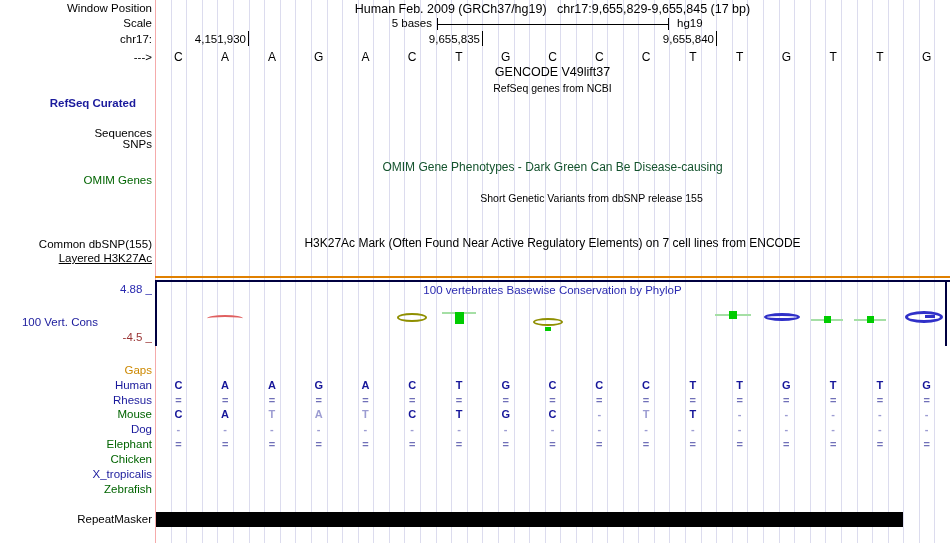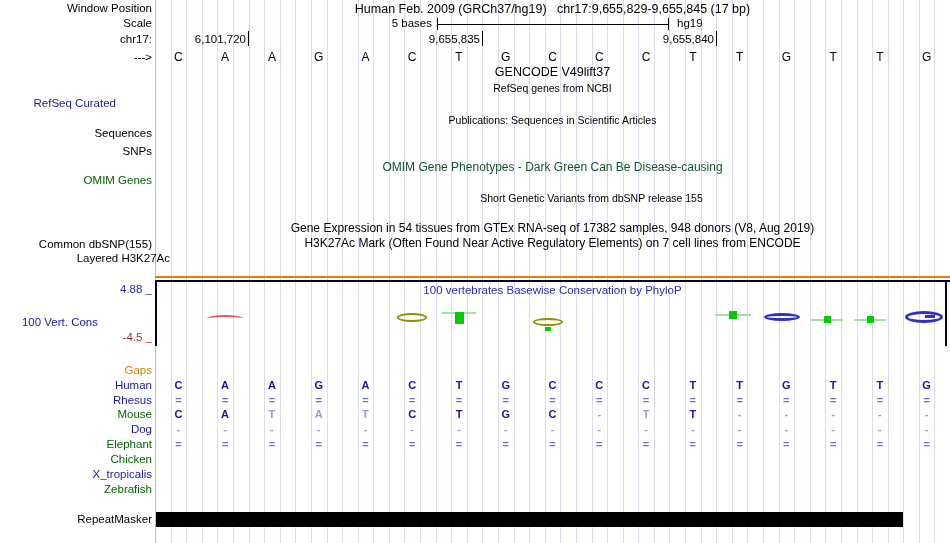--- a/index.html
+++ b/index.html
@@ -89,21 +89,21 @@
   <div class="center-text fs125" style="top:2px;color:#000;">Human Feb. 2009 (GRCh37/hg19)   chr17:9,655,829-9,655,845 (17 bp)</div>
 
   <div class="ruler-num" style="right:518px;top:16px;">5 bases</div>
   <div class="hline" style="left:437px;width:232px;top:24px;"></div>
   <div class="vline" style="left:437px;top:18px;height:12px;"></div>
   <div class="vline" style="left:668px;top:18px;height:12px;"></div>
   <div class="ruler-num" style="left:677px;top:16px;text-align:left;">hg19</div>
 
   <div id="ruler-layer">
       <div class="vline" style="left: 248px; top: 31px; height: 15px;"></div>
-      <div class="ruler-num" style="right: 704px; top: 32px;">6,101,720</div>
+      <div class="ruler-num" style="right: 704px; top: 32px;">4,151,930</div>
       <div class="vline" style="left: 482px; top: 31px; height: 15px;"></div>
       <div class="ruler-num" style="right: 470px; top: 32px;">9,655,835</div>
       <div class="vline" style="left: 716px; top: 31px; height: 15px;"></div>
       <div class="ruler-num" style="right: 236px; top: 32px;">9,655,840</div>
     </div>
   <div id="sequence-layer">
       <div class="seq-letter" style="left: 178.4px; top: 50px;">C</div>
       <div class="seq-letter" style="left: 225.1px; top: 50px;">A</div>
       <div class="seq-letter" style="left: 271.9px; top: 50px;">A</div>
       <div class="seq-letter" style="left: 318.7px; top: 50px;">G</div>
@@ -117,24 +117,22 @@
       <div class="seq-letter" style="left: 692.8px; top: 50px;">T</div>
       <div class="seq-letter" style="left: 739.6px; top: 50px;">T</div>
       <div class="seq-letter" style="left: 786.3px; top: 50px;">G</div>
       <div class="seq-letter" style="left: 833.1px; top: 50px;">T</div>
       <div class="seq-letter" style="left: 879.9px; top: 50px;">T</div>
       <div class="seq-letter" style="left: 926.6px; top: 50px;">G</div>
     </div>
 
   <div class="center-text fs125" style="top:65px;color:#000;">GENCODE V49lift37</div>
   <div class="center-text fs105" style="top:81px;color:#000;">RefSeq genes from NCBI</div>
-  <div class="center-text fs105" style="top:113px;color:#000;">Publications: Sequences in Scientific Articles</div>
   <div class="center-text fs12" style="top:160px;color:#14532d;">OMIM Gene Phenotypes - Dark Green Can Be Disease-causing</div>
   <div class="center-text fs105" style="top:191px;color:#000;padding-left:39px;">Short Genetic Variants from dbSNP release 155</div>
-  <div class="center-text fs12" style="top:221px;color:#000;">Gene Expression in 54 tissues from GTEx RNA-seq of 17382 samples, 948 donors (V8, Aug 2019)</div>
   <div class="center-text fs12" style="top:236px;color:#000;">H3K27Ac Mark (Often Found Near Active Regulatory Elements) on 7 cell lines from ENCODE</div>
   <div class="center-text fs115" style="top:283px;color:#2a2ab0;">100 vertebrates Basewise Conservation by PhyloP</div>
 
   <div id="cons-top-orange"></div>
   <div id="cons-top-dark"></div>
   <div id="cons-left-axis"></div>
   <div id="cons-right-axis"></div>
   <div id="cons-glyph-layer">
       <div class="glyph glyph-arc" style="left: 207px; top: 315px; width: 36px; height: 7px; border-top-color: rgb(224, 96, 96);"></div>
       <div class="glyph glyph-ellipse" style="left: 397px; top: 313px; width: 30px; height: 9px; border-width: 2px; border-color: rgb(143, 143, 0);"></div>
@@ -241,26 +239,26 @@
       <div class="aln-cell" style="left: 926.6px; top: 437px; color: rgb(112, 112, 184);">=</div>
     </div>
 
   <div id="repeat-bar" style="left: 156px; top: 512px; width: 747px; height: 15px; background: rgb(0, 0, 0);"></div>
 
   <div id="label-layer">
       <div class="left-label" style="top: 1px; right: 798px; color: rgb(0, 0, 0);">Window Position</div>
       <div class="left-label" style="top: 16px; right: 798px; color: rgb(0, 0, 0);">Scale</div>
       <div class="left-label" style="top: 32px; right: 798px; color: rgb(0, 0, 0);">chr17:</div>
       <div class="left-label" style="top: 50px; right: 798px; color: rgb(0, 0, 0);">---&gt;</div>
-      <div class="left-label" style="top: 96px; right: 834px; color: rgb(26, 26, 156);">RefSeq Curated</div>
+      <div class="left-label" style="top: 96px; right: 814px; color: rgb(26, 26, 156); font-weight: bold;">RefSeq Curated</div>
       <div class="left-label" style="top: 126px; right: 798px; color: rgb(0, 0, 0);">Sequences</div>
-      <div class="left-label" style="top: 144px; right: 798px; color: rgb(0, 0, 0);">SNPs</div>
+      <div class="left-label" style="top: 137px; right: 798px; color: rgb(0, 0, 0);">SNPs</div>
       <div class="left-label" style="top: 173px; right: 798px; color: rgb(0, 100, 0);">OMIM Genes</div>
       <div class="left-label" style="top: 205px; right: 798px; color: rgb(0, 0, 0); margin-top: 32px;">Common dbSNP(155)</div>
-      <div class="left-label" style="top: 251px; right: 780px; color: rgb(0, 0, 0);">Layered H3K27Ac</div>
+      <div class="left-label" style="top: 251px; right: 798px; color: rgb(0, 0, 0); text-decoration: underline;">Layered H3K27Ac</div>
       <div class="left-label" style="top: 282px; right: 798px; color: rgb(42, 42, 176);">4.88 _</div>
       <div class="left-label" style="top: 315px; right: 852px; color: rgb(26, 26, 156);">100 Vert. Cons</div>
       <div class="left-label" style="top: 330px; right: 798px; color: rgb(153, 51, 51);">-4.5 _</div>
       <div class="left-label" style="top: 363px; right: 798px; color: rgb(204, 136, 0);">Gaps</div>
       <div class="left-label" style="top: 378px; right: 798px; color: rgb(26, 26, 156); text-align: center;">Human</div>
       <div class="left-label" style="top: 393px; right: 798px; color: rgb(26, 26, 156); text-align: right;">Rhesus</div>
       <div class="left-label" style="top: 407px; right: 798px; color: rgb(0, 100, 0);">Mouse</div>
       <div class="left-label" style="top: 422px; right: 798px; color: rgb(26, 26, 156);">Dog</div>
       <div class="left-label" style="top: 437px; right: 798px; color: rgb(0, 100, 0);">Elephant</div>
       <div class="left-label" style="top: 452px; right: 798px; color: rgb(0, 100, 0);">Chicken</div>

